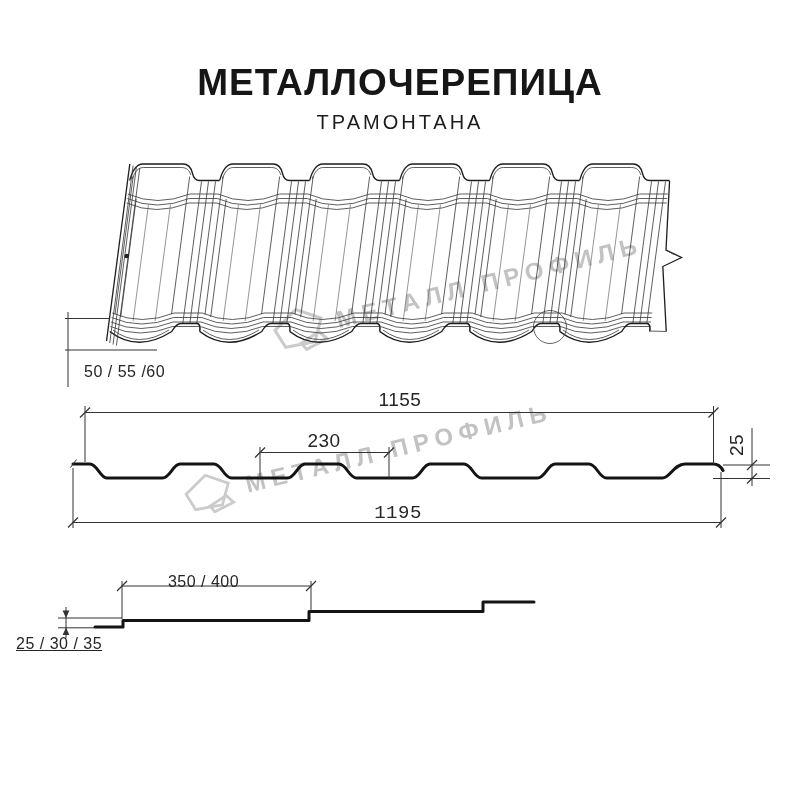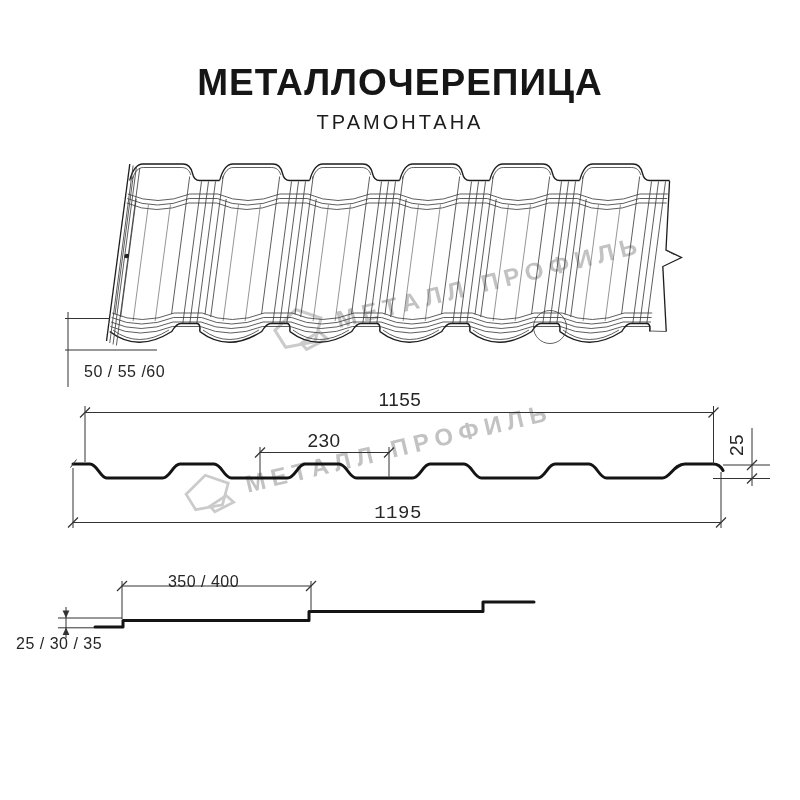--- a/index.html
+++ b/index.html
@@ -181,14 +181,14 @@
   <div class="dimlabel dim-sm center lbl" style="left:360px;top:389px;width:80px;">1155</div>
 
   <div class="dimlabel dim-sm center lbl" style="left:284px;top:430px;width:80px;">230</div>
 
   <div class="dimlabel dim-sm center rot90 lbl" style="left:717px;top:431px;width:40px;height:28px;line-height:28px;">25</div>
 
   <div class="dimlabel dim-sm center lbl" style="left:358px;top:502px;width:80px;font-family:Liberation Mono, monospace;">1195</div>
 
   <div class="dimlabel center lbl" style="left:146px;top:560px;width:115px;margin-top:13px;">350 / 400</div>
 
-  <div class="dimlabel lbl" style="left:16px;top:635px;">25 / 30 / 35</div>
+  <div class="dimlabel lbl" style="left:16px;top:635px;text-decoration:underline;">25 / 30 / 35</div>
 </div>
 
 </body></html>

